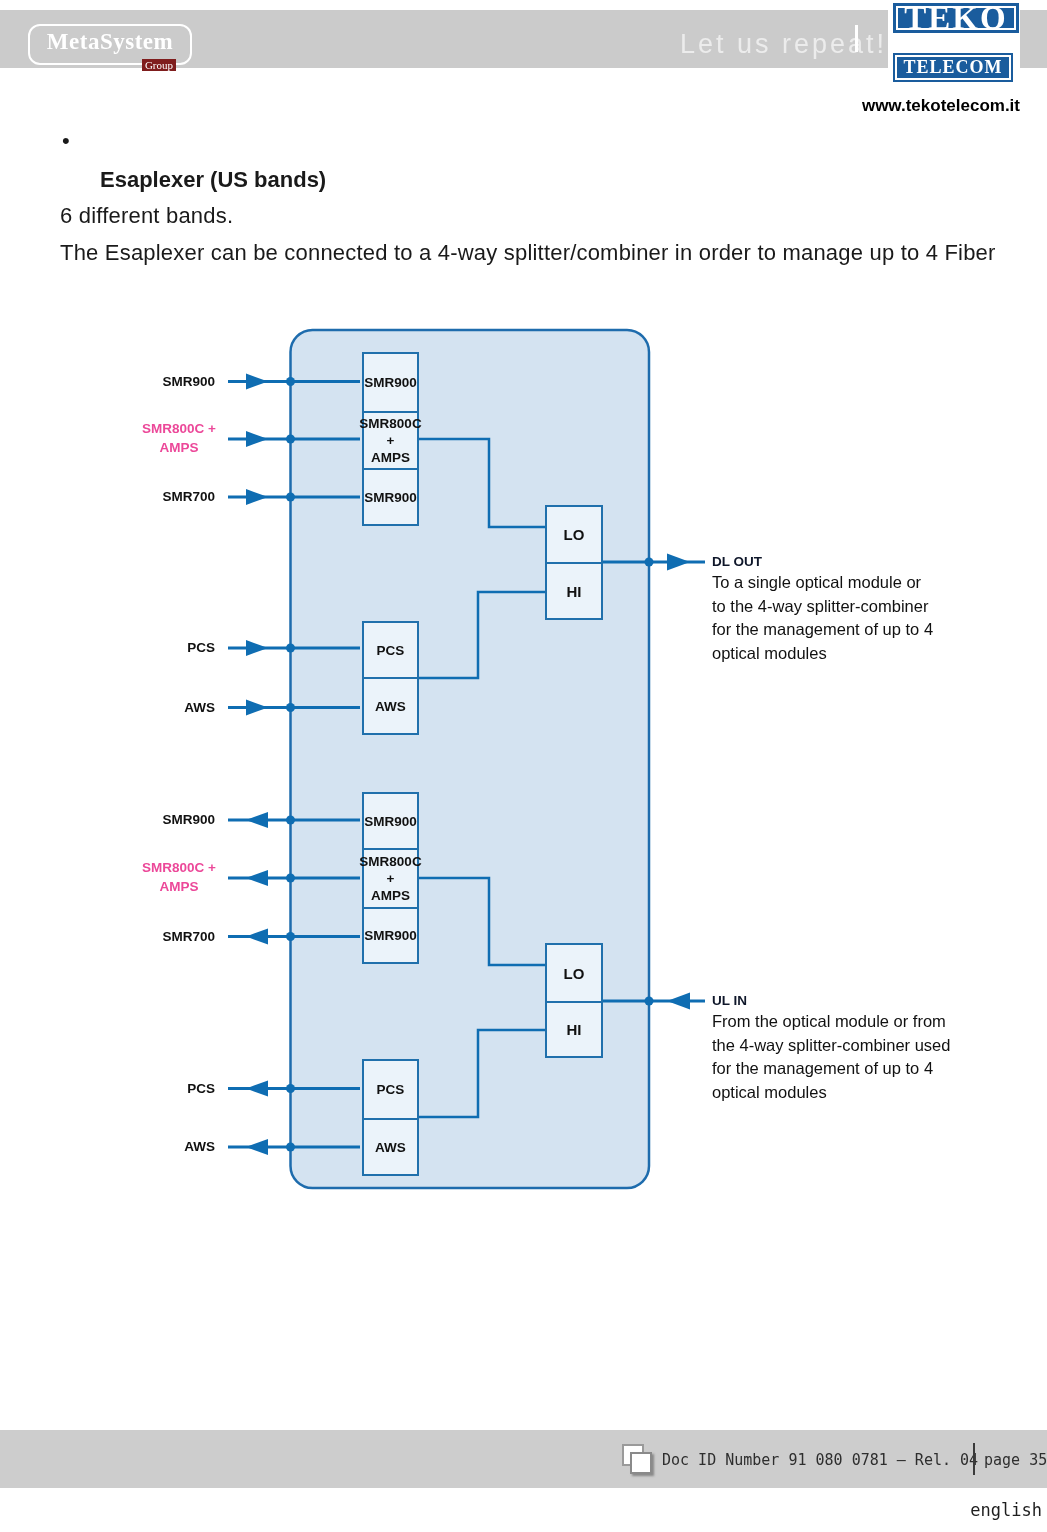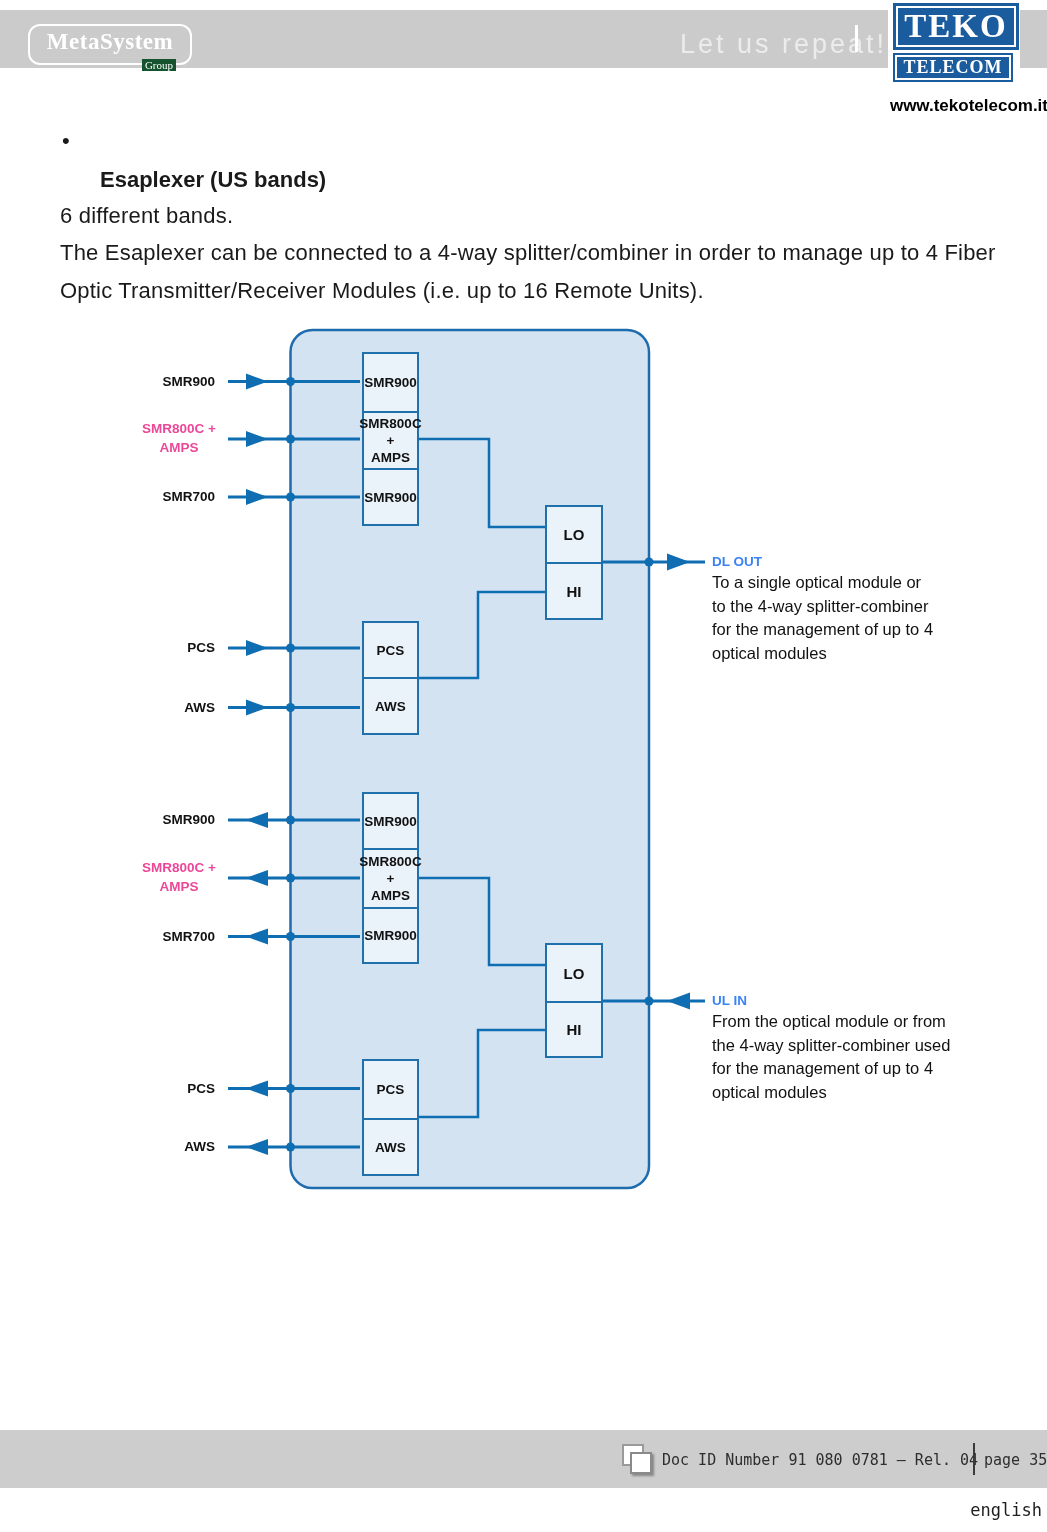--- a/index.html
+++ b/index.html
@@ -5,50 +5,50 @@
   html,body{margin:0;padding:0;background:#ffffff;}
   #page{position:relative;width:1047px;height:1532px;background:#ffffff;overflow:hidden;
         font-family:"Liberation Sans",sans-serif;color:#1a1a1a;}
   .abs{position:absolute;}
 
   
   .gray-bar{left:0;top:10px;width:1047px;height:58px;background:#cbcbcb;}
   .ms-logo{left:28px;top:24px;width:160px;height:37px;border:2px solid #ffffff;border-radius:12px;}
   .ms-name{position:absolute;left:0;right:0;top:3px;text-align:center;
            font-family:"Liberation Serif",serif;font-weight:bold;font-size:23px;color:#ffffff;letter-spacing:.5px;}
-  .ms-group{position:absolute;right:14px;bottom:-8px;background:#14532d;padding:0 3px;
+  .ms-group{position:absolute;right:14px;bottom:-8px;background:#7f1d1d;padding:0 3px;
             font-family:"Liberation Serif",serif;font-size:11px;color:#ffffff;}
   .tagline{left:680px;top:29px;font-size:27px;color:#ececec;letter-spacing:3px;white-space:nowrap;}
   .hdr-divider{left:855px;top:25px;width:3px;height:27px;background:#ffffff;}
   .teko-box{left:888px;top:0;width:132px;height:85px;background:#ffffff;}
-  .teko-top{position:absolute;left:5px;top:3px;width:126px;height:47px;background:#1a5c9d;
+  .teko-top{position:absolute;left:5px;top:3px;width:126px;height:30px;background:#1a5c9d;
             box-shadow:inset 0 0 0 3px #1a5c9d, inset 0 0 0 5px #ffffff;
             display:flex;align-items:center;justify-content:center;
             font-family:"Liberation Serif",serif;font-weight:bold;font-size:33px;color:#ffffff;letter-spacing:2px;}
   .teko-bottom{position:absolute;left:5px;top:53px;width:120px;height:29px;background:#1a5c9d;
             box-shadow:inset 0 0 0 2px #1a5c9d, inset 0 0 0 4px #ffffff;
             display:flex;align-items:center;justify-content:center;
             font-family:"Liberation Serif",serif;font-weight:bold;font-size:18px;color:#ffffff;letter-spacing:1px;}
-  .website{left:748px;top:96px;width:300px;text-align:right;font-weight:bold;font-size:17px;color:#000000;}
+  .website{left:720px;top:96px;width:300px;text-align:right;font-weight:bold;font-size:17px;color:#000000;}
 
   
   .bullet{left:62px;top:128px;font-size:22px;}
   .heading{left:100px;top:127px;font-size:22px;font-weight:bold;white-space:nowrap;margin-top:40px;}
   .bodyline{left:60px;font-size:22px;white-space:nowrap;letter-spacing:.2px;}
 
   
   svg.diagram{left:0;top:0;width:1047px;height:1532px;z-index:0;}
   .block{box-sizing:border-box;border:2px solid #2070ac;background:#ebf3fa;z-index:2;
          display:flex;flex-direction:column;align-items:center;justify-content:center;
          font-size:13.5px;font-weight:600;line-height:17px;text-align:center;color:#111111;}
   .block.big{font-size:15px;text-align:center;}
   .dlabel{z-index:3;font-size:13.5px;font-weight:600;height:22px;line-height:22px;color:#111111;}
   .dlabel.right{left:55px;width:160px;text-align:right;}
   .dlabel2{z-index:3;left:99px;width:160px;text-align:center;font-size:13.5px;font-weight:600;line-height:19px;color:#ec4899;}
-  .io-label{z-index:3;left:712px;font-size:13.5px;font-weight:600;color:#3b82f6;height:16px;line-height:16px;}
+  .io-label{z-index:3;left:712px;font-size:13.5px;font-weight:600;color:#0f172a;height:16px;line-height:16px;}
   .io-lines{z-index:3;left:712px;font-size:16.5px;line-height:23.5px;color:#111111;white-space:nowrap;}
   .caption{left:270px;top:1214px;width:400px;text-align:center;font-size:19px;color:#111111;}
 
   
   .footer-bar{left:0;top:1430px;width:1047px;height:58px;background:#cdcdcd;}
   .footer-txt{font-family:"DejaVu Sans Mono",monospace;font-size:15px;color:#2e2e2e;white-space:nowrap;}
   .f-left{left:3px;top:1451px;}
   .doc-icon-back{left:622px;top:1444px;width:18px;height:18px;background:#ffffff;border:2px solid #9a9a9a;}
   .doc-icon-front{left:630px;top:1452px;width:18px;height:18px;background:#ffffff;border:2px solid #8a8a8a;box-shadow:2px 2px 2px rgba(90,90,90,.6);}
   .f-doc{left:662px;top:1451px;}
@@ -76,21 +76,20 @@
     <div class="teko-bottom">TELECOM</div>
   </div>
 
   <div class="abs website">www.tekotelecom.it</div>
 
   <div class="abs bullet">•</div>
   <div class="abs heading">Esaplexer (US bands)</div>
 
   <div class="abs bodyline" style="top:202.5px;">6 different bands.</div>
   <div class="abs bodyline" style="top:240px;">The Esaplexer can be connected to a 4-way splitter/combiner in order to manage up to 4 Fiber</div>
-  <div class="abs bodyline" style="top:277.5px;">Optic Transmitter/Receiver Modules (i.e. up to 16 Remote Units).</div>
 
   <svg class="abs diagram" viewBox="0 0 1047 1532">
 
     <rect x="290.5" y="330" width="358.5" height="858" rx="22" fill="#d4e3f1" stroke="#1e6cad" stroke-width="2.5"></rect>
 
     <g stroke="#0f6db2" stroke-width="3" fill="#0f6db2">
       <line x1="228" y1="381.5" x2="360" y2="381.5"></line>
         <polygon points="246,373.5 246,389.5 268,381.5" stroke="none"></polygon>
         <circle cx="290.5" cy="381.5" r="4.5" stroke="none"></circle>
       <line x1="228" y1="439" x2="360" y2="439"></line>  

